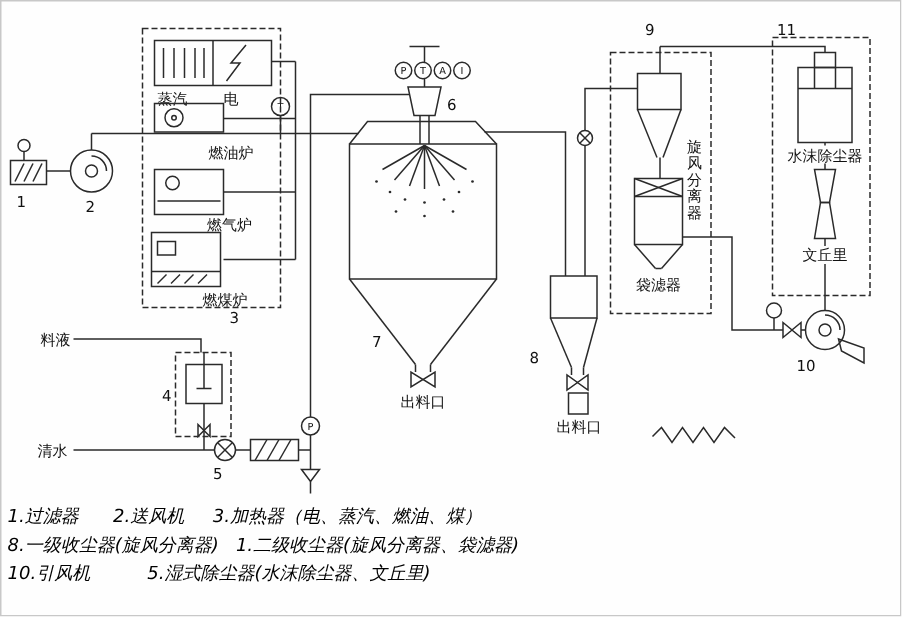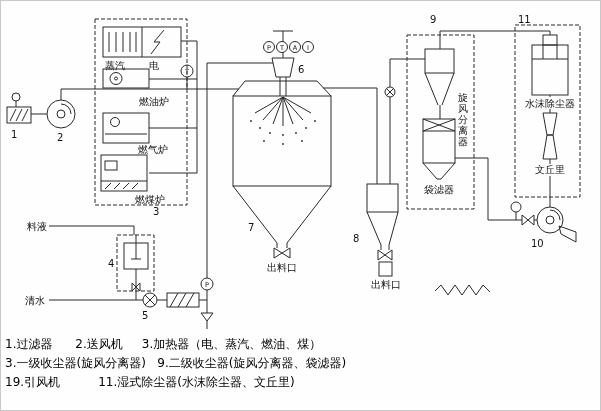--- a/index.html
+++ b/index.html
@@ -10,21 +10,21 @@
   }
   svg{position:absolute;left:0;top:0;}
   svg .ln{stroke:#2a2a2a;fill:none;stroke-width:1;}
   svg .dsh{stroke-dasharray:4 2;}
   svg .wh{fill:#fefefe;stroke:#2a2a2a;stroke-width:1;}
   svg .blk{fill:#2a2a2a;stroke:none;}
   svg text{fill:#111;stroke:none;font-family:"DejaVu Sans",sans-serif;}
   svg .lbl{font-size:10px;}
   svg .num{font-size:10px;}
   svg .inst{font-size:6.5px;text-anchor:middle;}
-  .legend{position:absolute;left:4px;top:334px;}
+  .legend{position:absolute;left:4px;top:334px;font-style:italic;}
   .legend-line{font-size:12px;line-height:19px;white-space:pre;}
 </style>
 </head>
 <body>
 
 <div class="canvas">
 
 <svg width="601" height="332" viewBox="0 0 601 332">
 
   <g class="ln">
@@ -268,17 +268,17 @@
     <circle cx="549" cy="219" r="4"></circle>
     <path d="M549,209 A10,10 0 0 1 559,219"></path>
     <polygon points="558,225 575,231 575,241 560,233"></polygon>
   </g>
   <text class="num" x="530" y="246">10</text>
 
 </svg>
 
 <div class="legend">
   <div class="legend-line">1.过滤器      2.送风机     3.加热器（电、蒸汽、燃油、煤）</div>
-  <div class="legend-line">3.一级收尘器(旋风分离器)   9.二级收尘器(旋风分离器、袋滤器)</div>
-  <div class="legend-line">19.引风机          11.湿式除尘器(水沫除尘器、文丘里)</div>
+  <div class="legend-line">8.一级收尘器(旋风分离器)   1.二级收尘器(旋风分离器、袋滤器)</div>
+  <div class="legend-line">10.引风机          5.湿式除尘器(水沫除尘器、文丘里)</div>
 </div>
 
 </div>
 
 </body></html>

